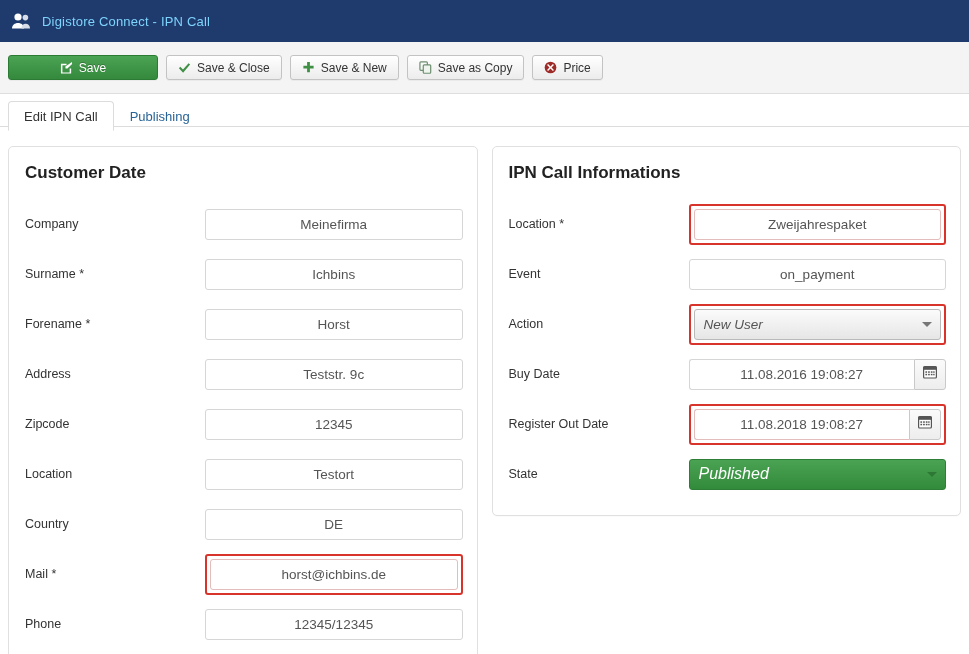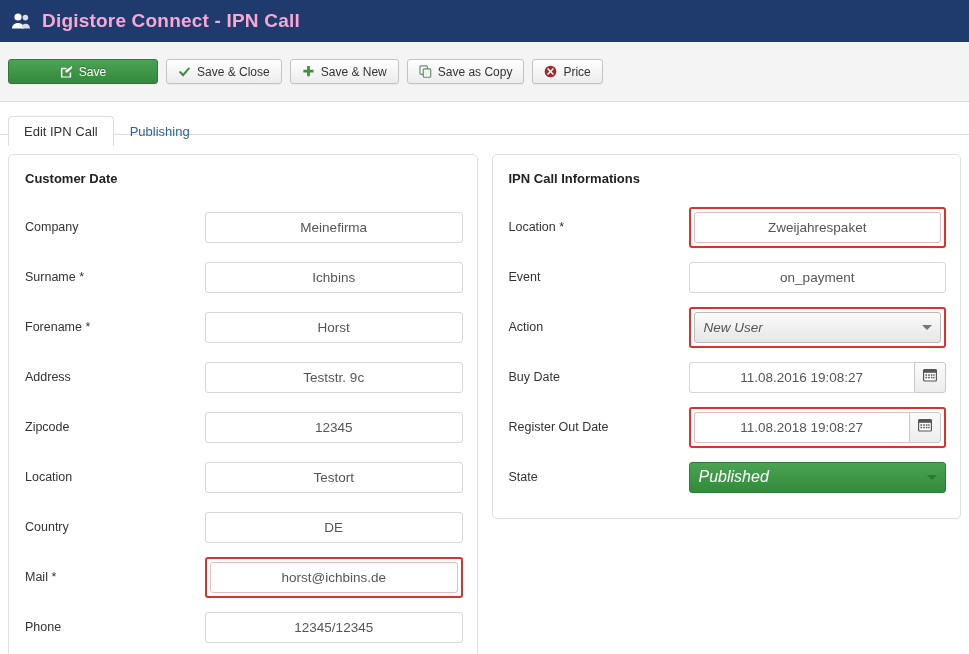--- a/index.html
+++ b/index.html
@@ -18,29 +18,29 @@
     display: flex;
     align-items: center;
     padding-left: 10px;
   }
   #titlebar .tb-icon {
     width: 22px; height: 22px;
     margin-right: 10px;
     display: flex; align-items: center; justify-content: center;
   }
   #titlebar .tb-title {
-    color: #f9a8d4;
-    font-size: 19px;
+    color: #7dd3fc;
+    font-size: 13px;
     letter-spacing: .2px;
-    font-weight: 700;
+    font-weight: 400;
   }
 
   
   #toolbar {
-    height: 60px;
+    height: 52px;
     background: #f4f4f4;
     border-bottom: 1px solid #dedede;
     display: flex;
     align-items: center;
     padding: 0 8px;
     gap: 8px;
   }
   .btn {
     height: 25px;
     display: inline-flex;
@@ -79,21 +79,21 @@
     height: 30px;
     padding: 0 15px;
     display: flex;
     align-items: center;
     font-size: 13px;
     color: #2a6496;
     cursor: pointer;
     border: 1px solid transparent;
     border-radius: 4px 4px 0 0;
     position: relative;
-    top: 12px;
+    top: 5px;
   }
   .tab.active {
     color: #333333;
     background: #ffffff;
     border-color: #dcdcdc;
     border-bottom-color: #ffffff;
   }
 
   
   #content {
@@ -104,21 +104,21 @@
   }
   .panel {
     flex: 1 1 0;
     border: 1px solid #e0e0e0;
     border-radius: 5px;
     background: #ffffff;
     padding: 14px 14px 16px 14px;
     box-shadow: 0 1px 1px rgba(0,0,0,.02);
   }
   .panel-title {
-    font-size: 13px;
+    font-size: 17px;
     font-weight: bold;
     color: #222222;
     margin: 2px 0 16px 2px;
   }
   .row {
     display: flex;
     align-items: center;
     min-height: 50px;
   }
   .row .lbl {

